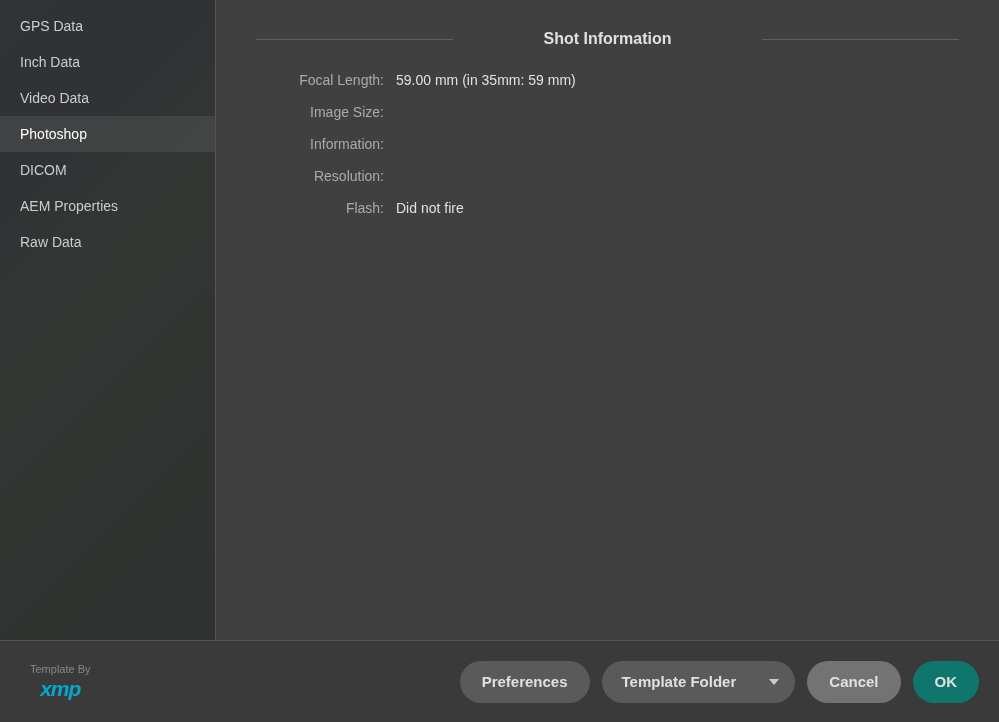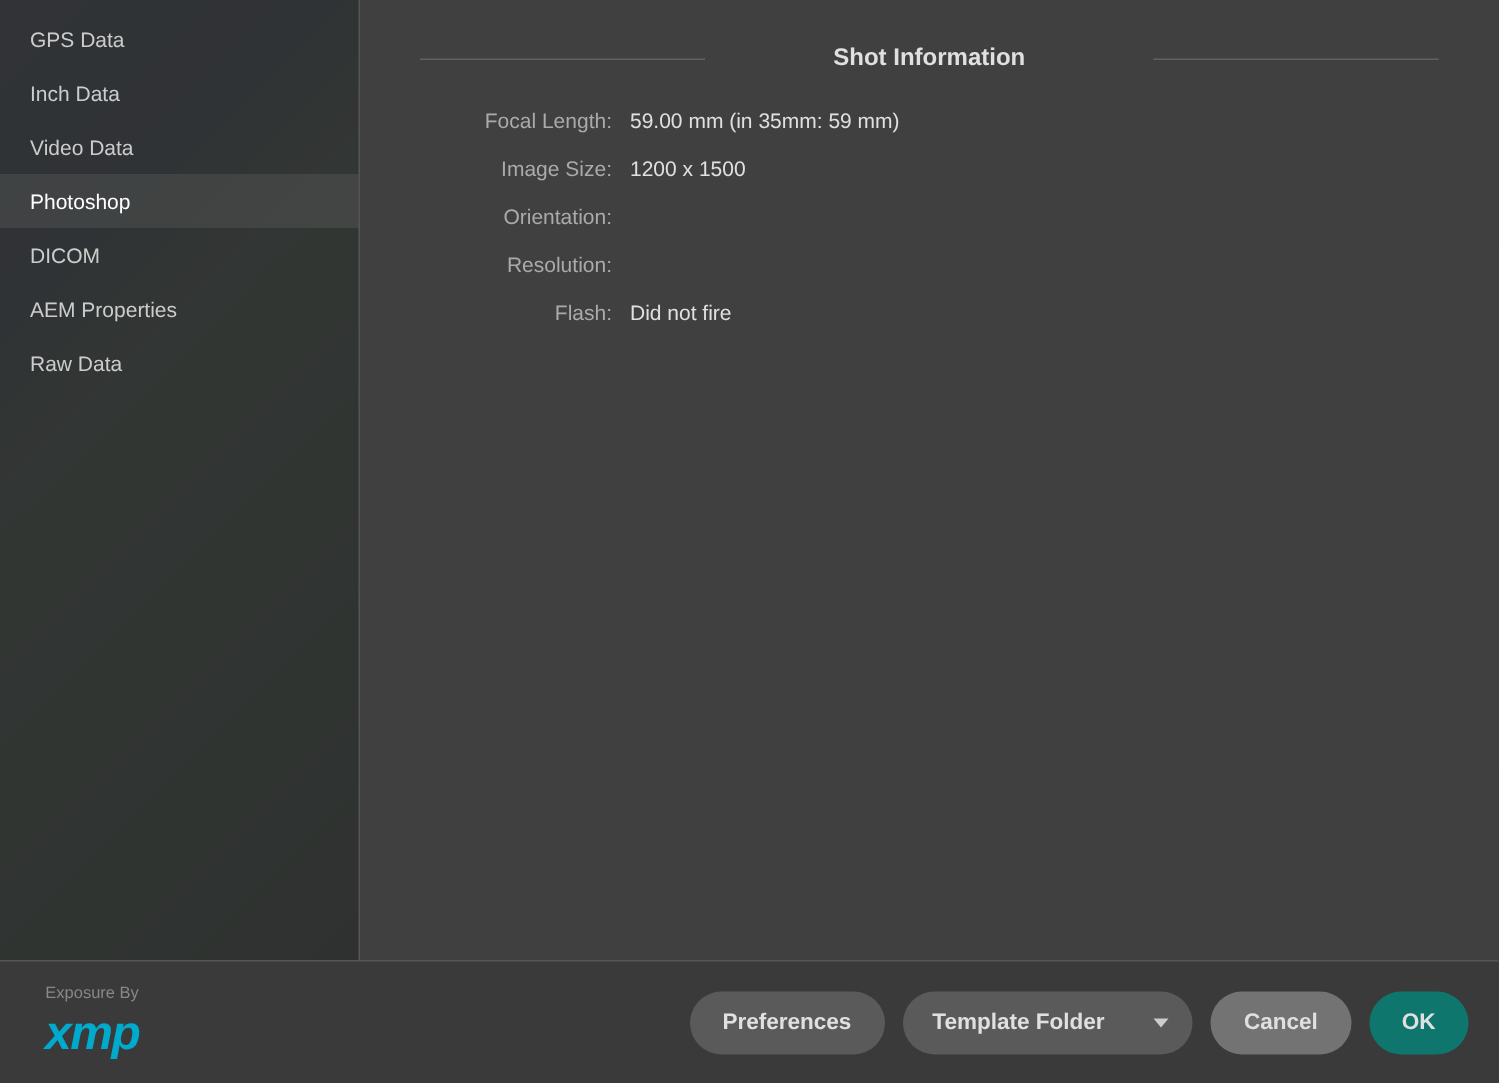--- a/index.html
+++ b/index.html
@@ -39,21 +39,21 @@
     }
 
     .dialog-content {
       display: flex;
       flex: 1;
       overflow: hidden;
     }
 
     
     .sidebar {
-      width: 240px;
+      width: 216px;
       background: rgba(50, 50, 50, 0.92);
       border-right: 1px solid #555;
       padding: 8px 0;
       display: flex;
       flex-direction: column;
     }
 
     .sidebar-item {
       padding: 10px 20px;
       color: #cccccc;
@@ -142,21 +142,21 @@
       padding-left: 10px;
     }
 
     .powered-by-text {
       font-size: 11px;
       color: #888;
       margin-bottom: 2px;
     }
 
     .xmp-logo {
-      font-size: 32px;
+      font-size: 21px;
       font-weight: 900;
       color: #00aacc;
       letter-spacing: -1px;
       font-style: italic;
     }
 
     .footer-btn {
       height: 42px;
       padding: 0 22px;
       border-radius: 21px;
@@ -241,42 +241,41 @@
       <div class="section-title">Shot Information</div>
 
       <div class="info-row">
         <div class="info-label">Focal Length:</div>
         <div class="info-value">59.00 mm  (in 35mm: 59 mm)</div>
       </div>
 
 
       <div class="info-row">
         <div class="info-label">Image Size:</div>
-        <div class="info-value">1200 x 1500</div>
-      </div>
-
-      <div class="info-row">
-        <div class="info-label">Orientation:</div>
+      </div>
+
+      <div class="info-row">
+        <div class="info-label">Information:</div>
         <div class="info-value"></div>
       </div>
 
       <div class="info-row">
         <div class="info-label">Resolution:</div>
       </div>
 
       <div class="info-row">
         <div class="info-label">Flash:</div>
         <div class="info-value">Did not fire</div>
       </div>
     </div>
   </div>
 
   <div class="footer">
     <div class="powered-by">
-      <span class="powered-by-text">Exposure By</span>
+      <span class="powered-by-text">Template By</span>
       <span class="xmp-logo">
         <span>xmp</span>
       </span>
     </div>
 
     <button class="footer-btn btn-preferences">
       <span>Preferences</span>
     </button>
 
     <button class="footer-btn btn-template">

